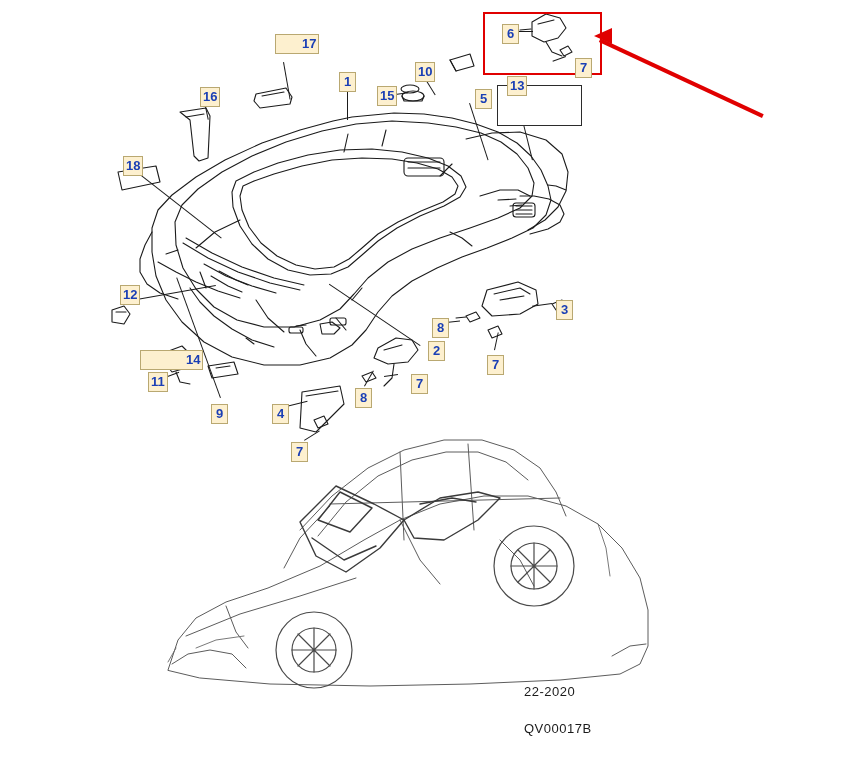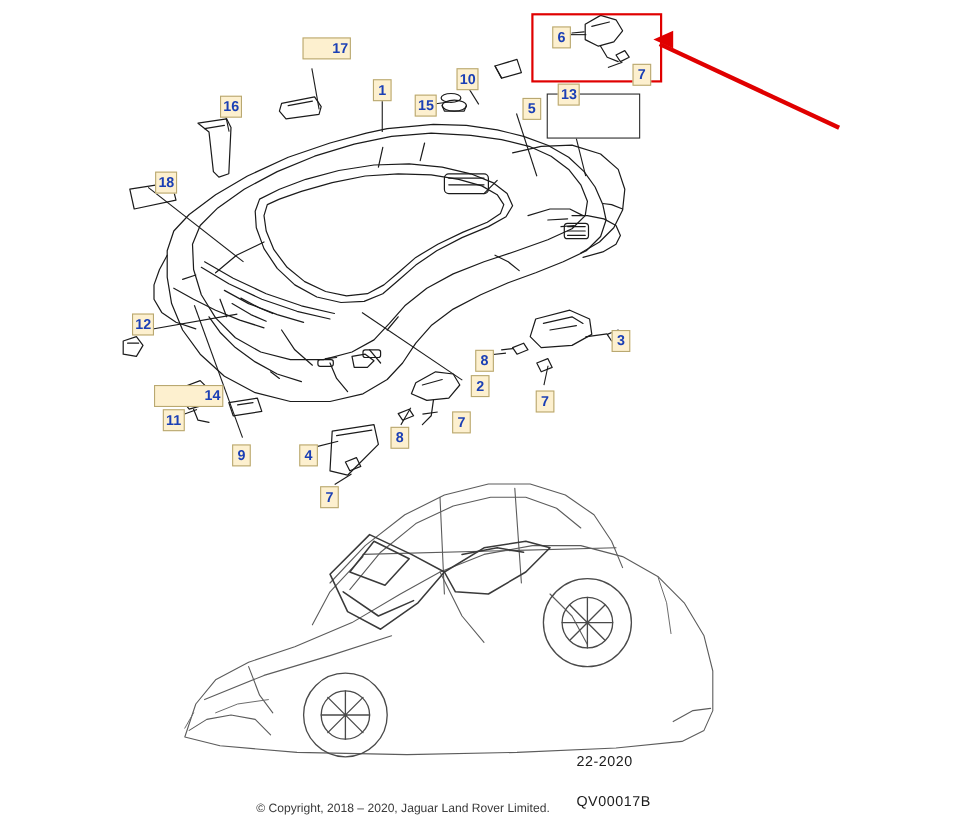--- a/index.html
+++ b/index.html
@@ -293,20 +293,19 @@
   <div class="callout" style="left:355px; top:388px;">8</div>
   <div class="callout" style="left:211px; top:404px;">9</div>
   <div class="callout" style="left:415px; top:62px;">10</div>
   <div class="callout" style="left:148px; top:372px;">11</div>
   <div class="callout" style="left:120px; top:285px;">12</div>
   <div class="callout" style="left:507px; top:76px;">13</div>
   <div class="callout" style="left:140px; top:350px;padding-left:45px;">14</div>
   <div class="callout" style="left:377px; top:86px;">15</div>
   <div class="callout" style="left:200px; top:87px;">16</div>
   <div class="callout" style="left:275px; top:34px;padding-left:26px;">17</div>
-  <div class="callout" style="left:141px; top:156px;">18</div>
+  <div class="callout" style="left:123px; top:156px;">18</div>
 
   <div class="plate" style="left:524px; top:684px;">22-2020</div>
   <div class="plate" style="left:524px; top:701px;margin-top:20px;">QV00017B</div>
 
-  <div class="copyright" style="left:233px; top:729px;">© Copyright, 2018 – 2020, Jaguar Land Rover Limited.</div>
 
 </div>
 
 </body></html>

